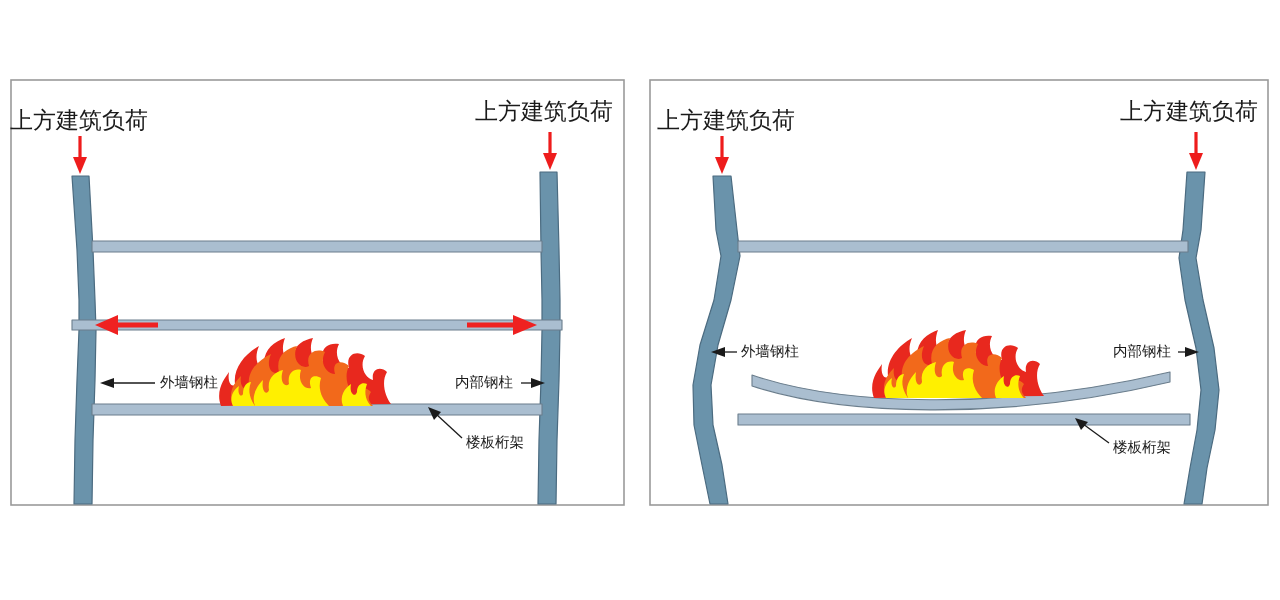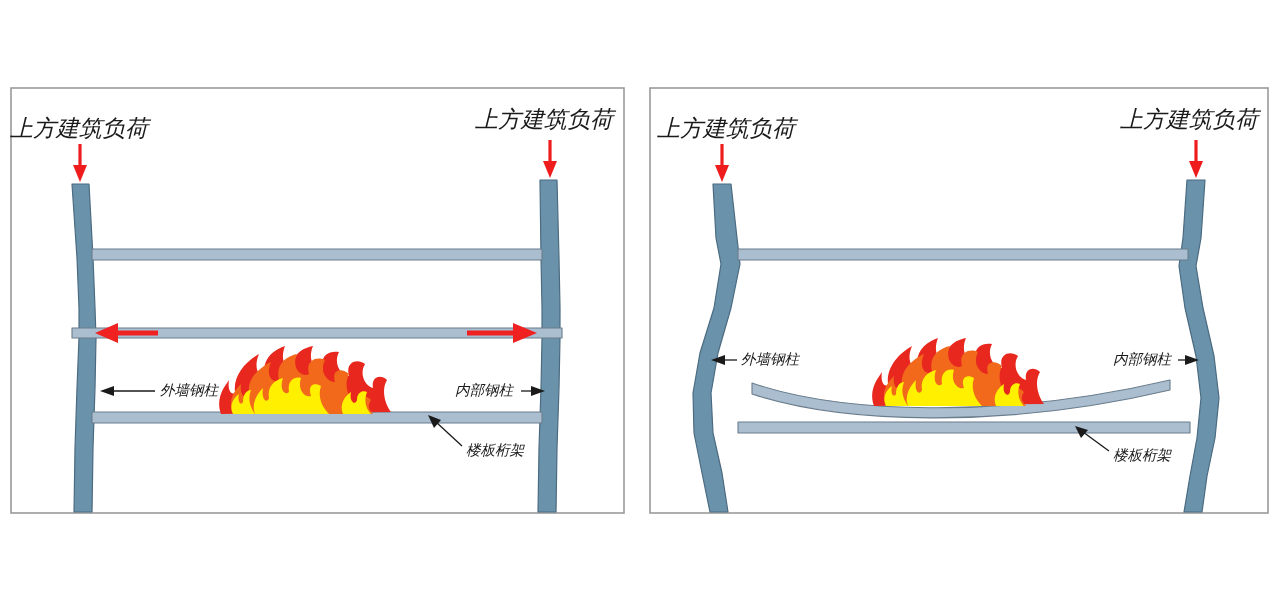--- a/index.html
+++ b/index.html
@@ -10,24 +10,23 @@
   body {
     width: 1280px;
     height: 600px;
     position: relative;
     overflow: hidden;
     font-family: "Liberation Sans", "DejaVu Sans", sans-serif;
   }
   #stage {
     position: absolute;
     left: 0;
-    top: 8px;
+    top: 0;
     width: 1280px;
     height: 524px;
-    font-style: italic;
   }
   .panel-svg {
     position: absolute;
     left: 0;
     top: 0;
   }
   .label-text {
     font-family: "Liberation Sans", "DejaVu Sans", sans-serif;
     fill: #1a1a1a;
     dominant-baseline: middle;

